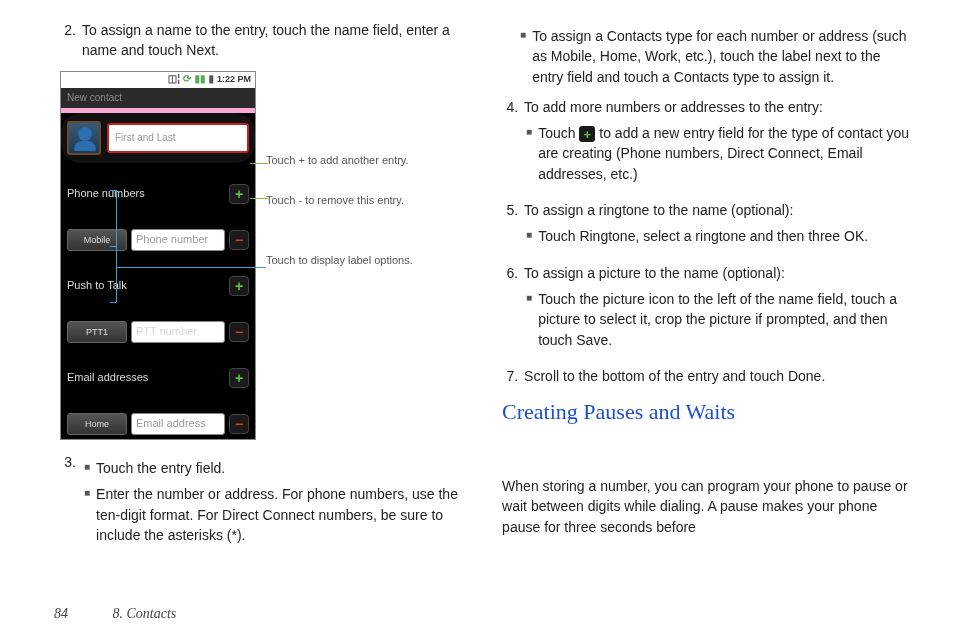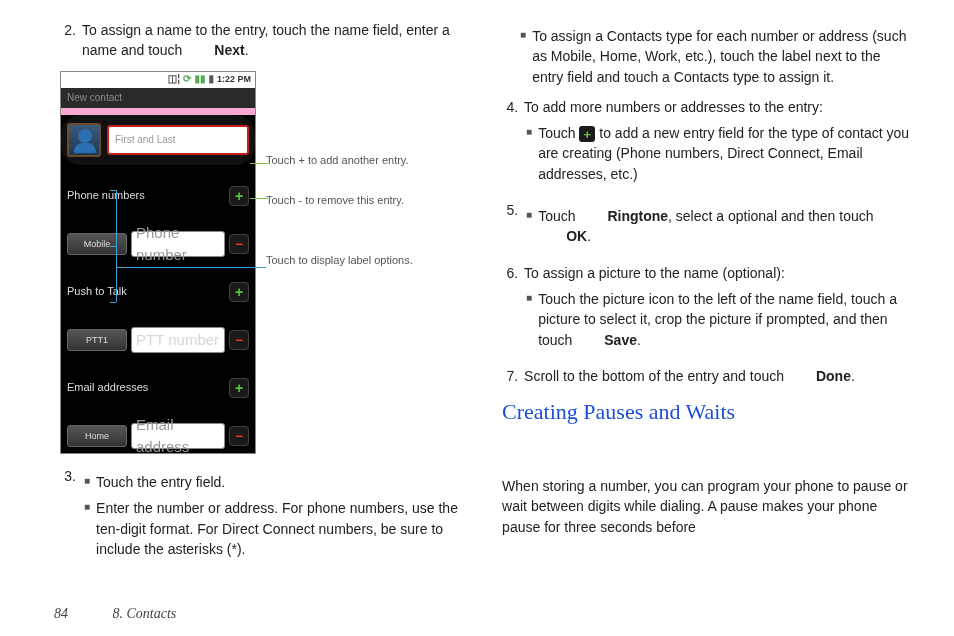--- a/index.html
+++ b/index.html
@@ -26,21 +26,21 @@
     list-style: none;
     margin-bottom: 10px;
     display: flex;
     gap: 6px;
   }
   .num-index { min-width: 16px; text-align: right; }
   .num-body { flex: 1; }
   .sub { margin: 6px 0 6px 2px; display: flex; gap: 6px; }
   .sub .bullet { font-size: 10px; color: #555; line-height: 18px; }
   .sub .body { flex: 1; }
-  b.kw { font-weight: bold; margin-left: 28px; }
+  b.kw { font-weight: normal; }
   h2.sect {
     font-family: Georgia, "Times New Roman", serif;
     font-size: 22px;
     font-weight: normal;
     margin: 10px 0 10px;
     color: #1d4ed8;
   }
   p.body-para { line-height: 1.45; margin-bottom: 8px; margin-top: 48px; }
 
   
@@ -67,21 +67,21 @@
     padding: 0 4px;
     font-size: 9px;
     font-weight: bold;
   }
   .statusbar .ic { font-size: 10px; color: #555; }
   .titlebar {
     background: #2a2a2a;
     color: #8a8a8a;
     font-size: 10px;
     padding: 3px 6px;
-    border-bottom: 7px solid #f9a8d4;
+    border-bottom: 5px solid #f9a8d4;
   }
   .namefield-row {
     display: flex;
     align-items: center;
     gap: 6px;
     padding: 8px 6px;
     background: #111;
     border-radius: 20px;
   }
   .avatar-box {
@@ -162,23 +162,23 @@
     font-size: 9px;
     position: relative;
   }
   .value-input {
     flex: 1; height: 22px;
     background: #fff;
     border: 1px solid #888;
     border-radius: 3px;
     display: flex;
     align-items: center;
-    padding: 12px 4px;
+    padding: 0 4px;
     color: #999;
-    font-size: 15px;
+    font-size: 11px;
   }
 
   
   .callouts {
     width: 150px;
     font-size: 11px;
     color: #555;
     position: relative;
   }
   .callout { position: absolute; left: 0; width: 150px; line-height: 1.3; }
@@ -339,24 +339,25 @@
             <span class="bullet">■</span>
             <span class="body">
               <span>Touch </span><span class="inline-plus">+</span><span> to add a new entry field for the type of contact you are creating (Phone numbers, Direct Connect, Email addresses, etc.)</span>
             </span>
           </div>
         </span>
       </li>
       <li>
         <span class="num-index">5.</span>
         <span class="num-body">
+          <span>To assign a ringtone to the name (optional):</span>
           <div class="sub">
             <span class="bullet">■</span>
             <span class="body">
-              <span>Touch </span><b class="kw">Ringtone</b><span>, select a optional and then touch </span><b class="kw">OK</b><span>.</span>
+              <span>Touch </span><b class="kw">Ringtone</b><span>, select a ringtone and then three </span><b class="kw">OK</b><span>.</span>
             </span>
           </div>
         </span>
       </li>
       <li>
         <span class="num-index">6.</span>
         <span class="num-body">
           <span>To assign a picture to the name (optional):</span>
           <div class="sub">
             <span class="bullet">■</span>

